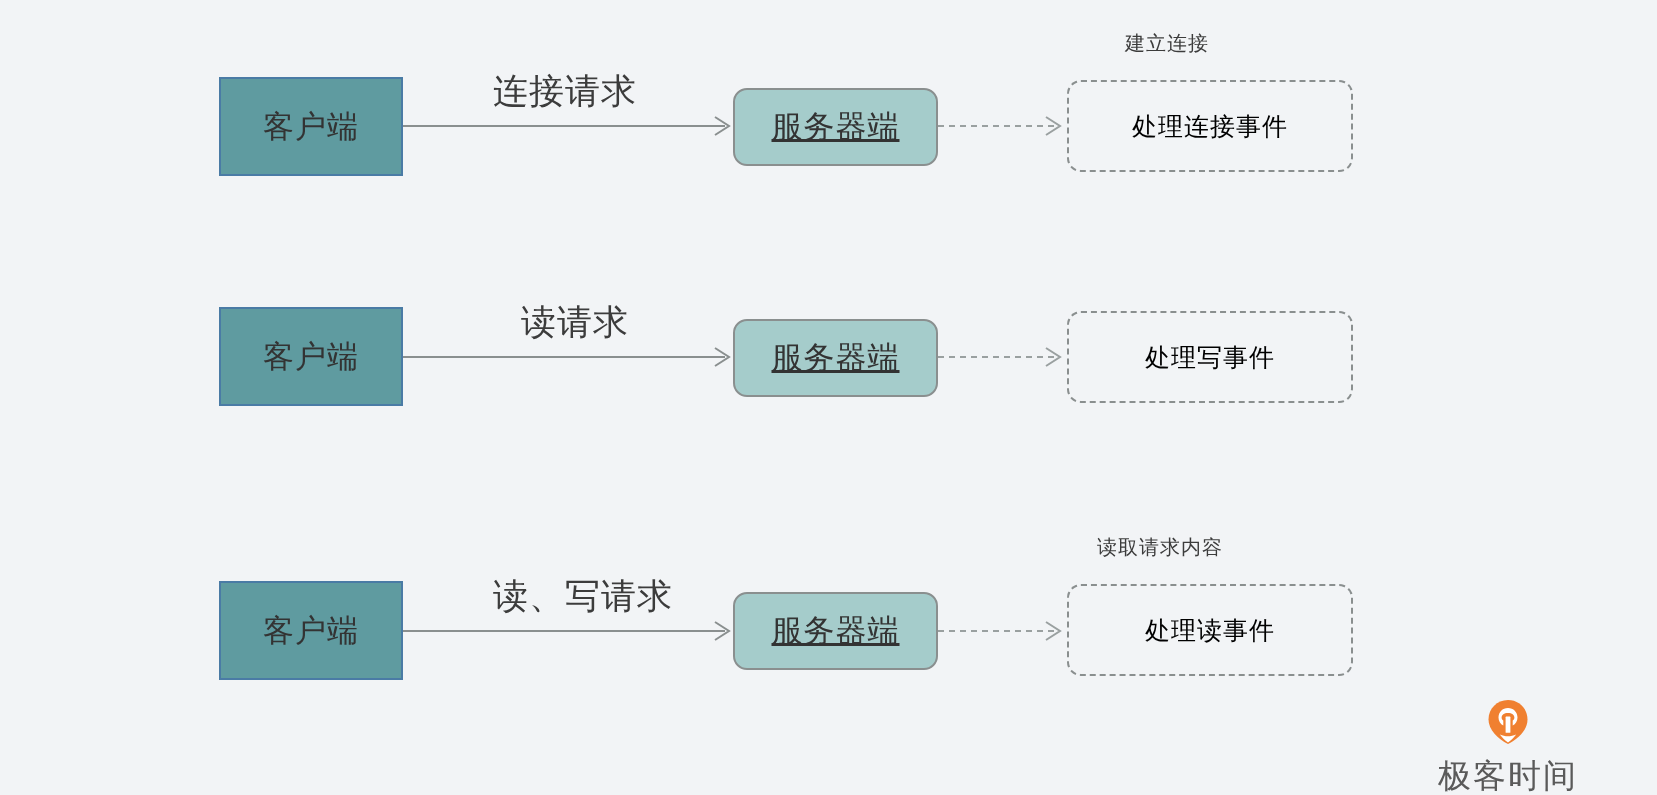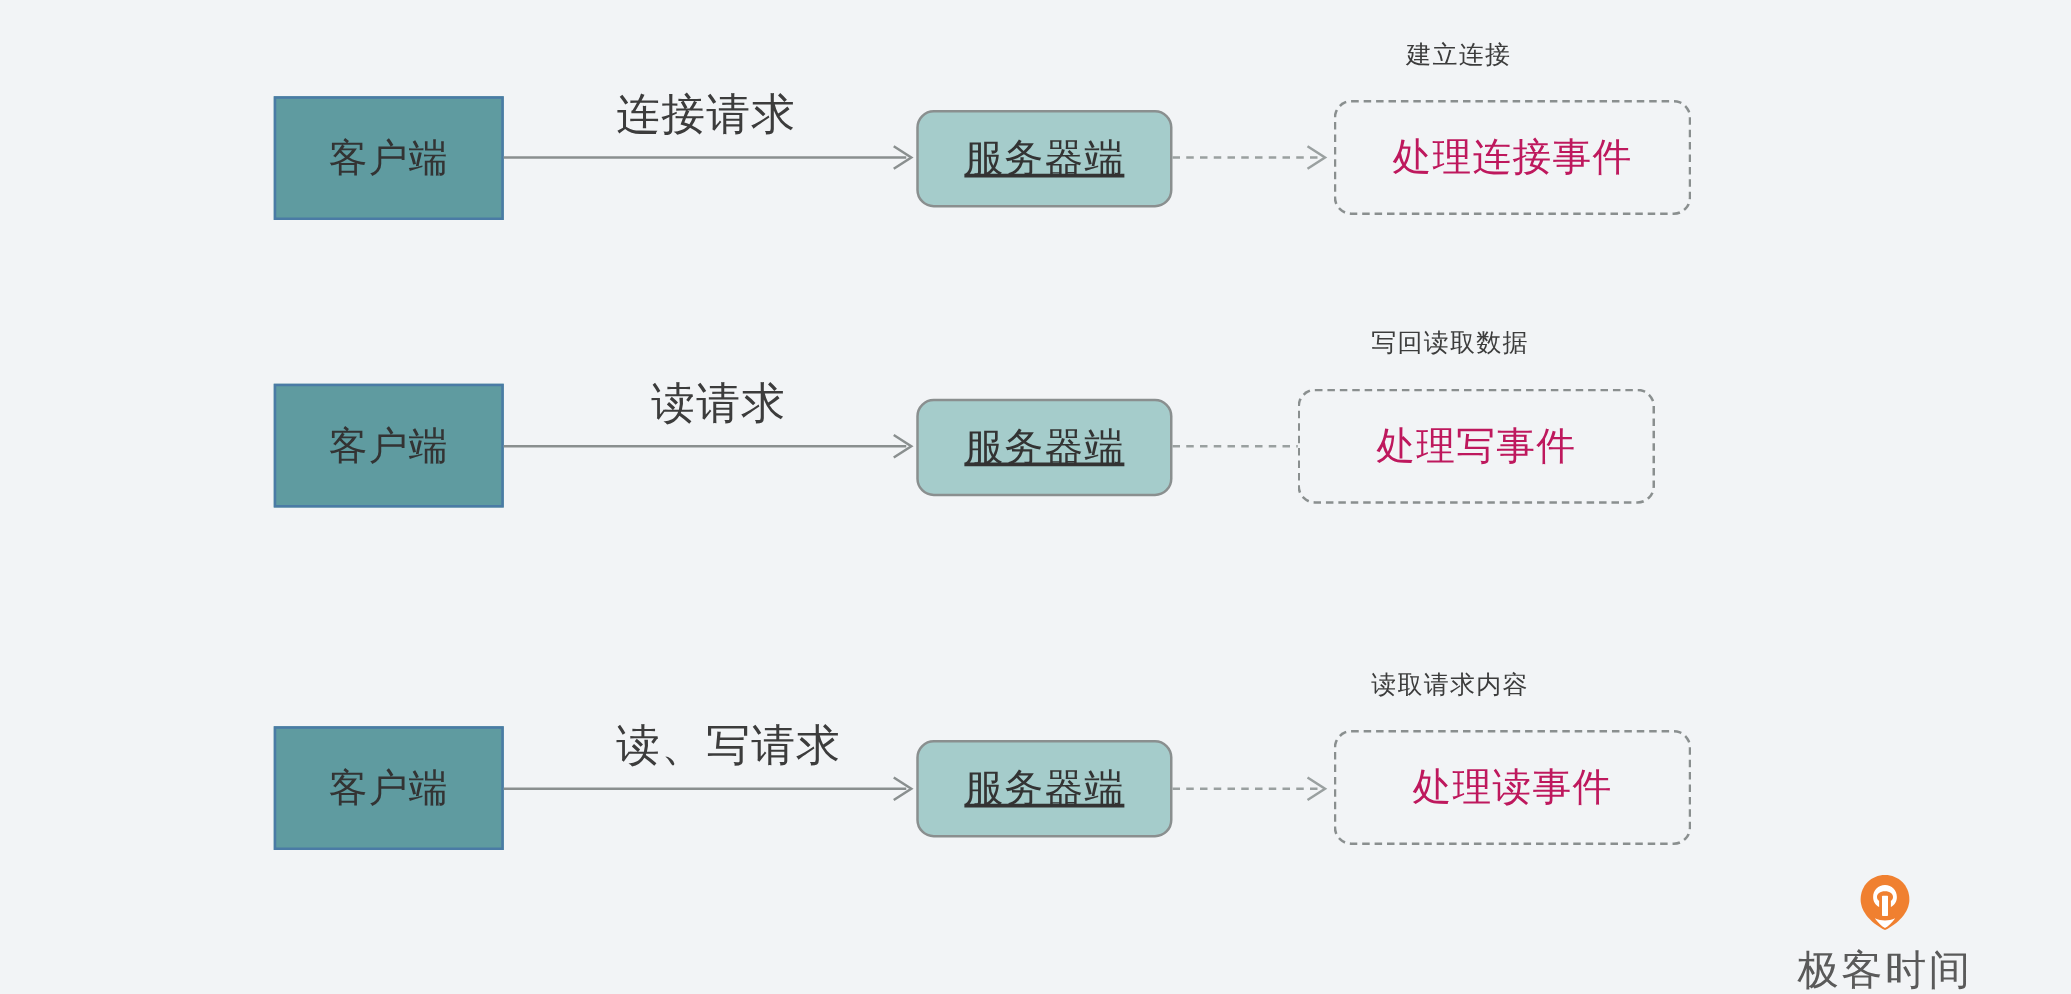--- a/index.html
+++ b/index.html
@@ -57,22 +57,22 @@
     position: absolute;
     width: 286px;
     height: 92px;
     background: #f2f4f6;
     border: 2px dashed #8a8f8f;
     border-radius: 14px;
     box-sizing: border-box;
     display: flex;
     align-items: center;
     justify-content: center;
-    font-size: 31px;
-    color: #be185d;
+    font-size: 25px;
+    color: #000000;
     letter-spacing: 1px;
   }
 
   
   .arrow-svg {
     position: absolute;
     overflow: visible;
   }
 
   
@@ -153,23 +153,22 @@
 
   <div class="server-box" style="left:733px; top:319px;">
     <span>服务器端</span>
   </div>
 
   <svg class="arrow-svg" style="left:938px; top:339px;" width="132" height="35">
     <line x1="0" y1="18" x2="118" y2="18" stroke="#9aa0a0" stroke-width="2" stroke-dasharray="6 5"></line>
     <polyline points="108,9 122,18 108,27" fill="none" stroke="#9aa0a0" stroke-width="2"></polyline>
   </svg>
 
-  <span class="top-label" style="left:1097px; top:261px;">写回读取数据</span>
-
-  <div class="event-box" style="left:1038px; top:311px;font-family:Liberation Serif, serif;">
+
+  <div class="event-box" style="left:1067px; top:311px;font-family:Liberation Serif, serif;">
     <span>处理写事件</span>
   </div>
 
   <div class="client-box" style="left:219px; top:581px;">
     <span>客户端</span>
   </div>
 
   <span class="edge-label" style="left:493px; top:573px;">读、写请求</span>
 
   <svg class="arrow-svg" style="left:403px; top:613px;" width="335" height="35">

